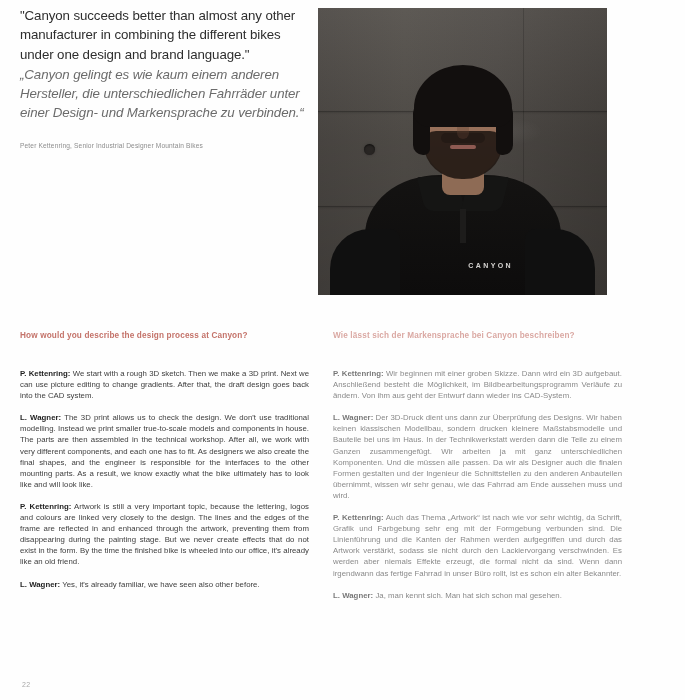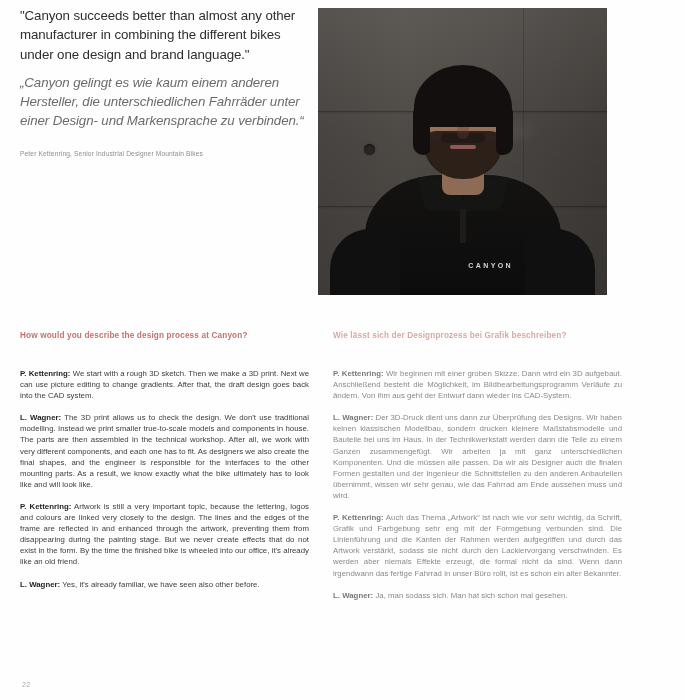--- a/index.html
+++ b/index.html
@@ -37,21 +37,21 @@
     letter-spacing: -0.1px;
     margin: 0;
   }
   .quote-de {
     font-family: "Liberation Sans", sans-serif;
     font-style: italic;
     font-size: 13.3px;
     line-height: 19.3px;
     color: #6b6b6b;
     letter-spacing: -0.1px;
-    margin: 9px 0 0 0;
+    margin: 1px 0 0 0;
   }
   .quote-credit {
     margin-top: 18px;
     font-size: 6.6px;
     line-height: 9px;
     color: #8d8d8d;
     letter-spacing: 0.15px;
   }
 
   
@@ -364,36 +364,36 @@
       <p class="body-p">
         <span class="speaker">P. Kettenring:</span><span> Artwork is still a very important topic, because the lettering, logos and colours are linked very closely to the design. The lines and the edges of the frame are reflected in and enhanced through the artwork, preventing them from disappearing during the painting stage. But we never create effects that do not exist in the form. By the time the finished bike is wheeled into our office, it's already like an old friend.</span>
       </p>
 
       <p class="body-p">
         <span class="speaker">L. Wagner:</span><span> Yes, it's already familiar, we have seen also other before.</span>
       </p>
     </div>
 
     <div class="col col-de">
-      <h2 class="section-head">Wie lässt sich der Designprozess bei Grafik beschreiben?</h2>
+      <h2 class="section-head">Wie lässt sich der Markensprache bei Canyon beschreiben?</h2>
 
       <p class="body-p">
         <span class="speaker">P. Kettenring:</span><span> Wir beginnen mit einer groben Skizze. Dann wird ein 3D aufgebaut. Anschließend besteht die Möglichkeit, im Bildbearbeitungsprogramm Verläufe zu ändern. Von ihm aus geht der Entwurf dann wieder ins CAD-System.</span>
       </p>
 
       <p class="body-p">
         <span class="speaker">L. Wagner:</span><span> Der 3D-Druck dient uns dann zur Überprüfung des Designs. Wir haben keinen klassischen Modellbau, sondern drucken kleinere Maßstabsmodelle und Bauteile bei uns im Haus. In der Technikwerkstatt werden dann die Teile zu einem Ganzen zusammengefügt. Wir arbeiten ja mit ganz unterschiedlichen Komponenten. Und die müssen alle passen. Da wir als Designer auch die finalen Formen gestalten und der Ingenieur die Schnittstellen zu den anderen Anbauteilen übernimmt, wissen wir sehr genau, wie das Fahrrad am Ende aussehen muss und wird.</span>
       </p>
 
       <p class="body-p">
         <span class="speaker">P. Kettenring:</span><span> Auch das Thema „Artwork“ ist nach wie vor sehr wichtig, da Schrift, Grafik und Farbgebung sehr eng mit der Formgebung verbunden sind. Die Linienführung und die Kanten der Rahmen werden aufgegriffen und durch das Artwork verstärkt, sodass sie nicht durch den Lackiervorgang verschwinden. Es werden aber niemals Effekte erzeugt, die formal nicht da sind. Wenn dann irgendwann das fertige Fahrrad in unser Büro rollt, ist es schon ein alter Bekannter.</span>
       </p>
 
       <p class="body-p">
-        <span class="speaker">L. Wagner:</span><span> Ja, man sodass sich. Man hat sich schon mal gesehen.</span>
+        <span class="speaker">L. Wagner:</span><span> Ja, man kennt sich. Man hat sich schon mal gesehen.</span>
       </p>
     </div>
 
   </div>
 
   <div class="page-number">22</div>
 
 </div>
 
 </body></html>

